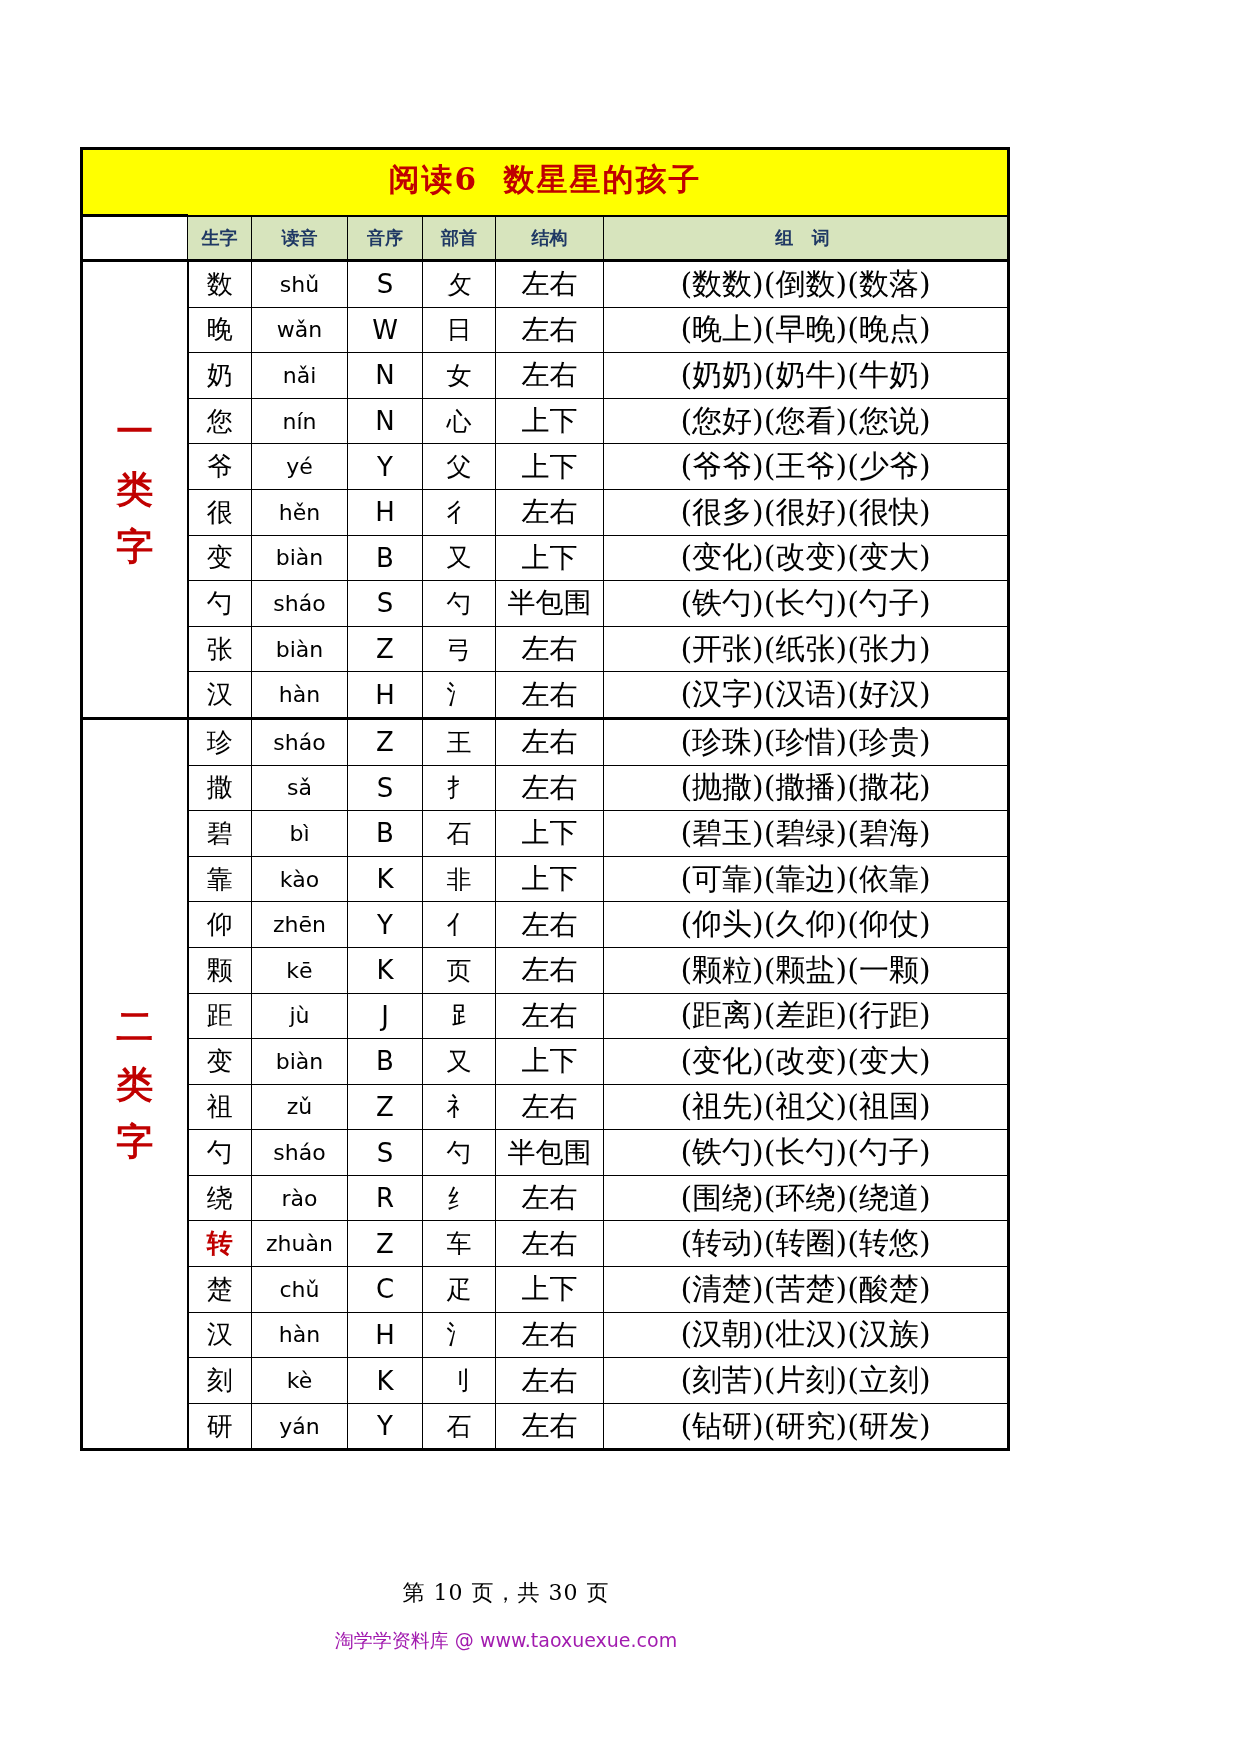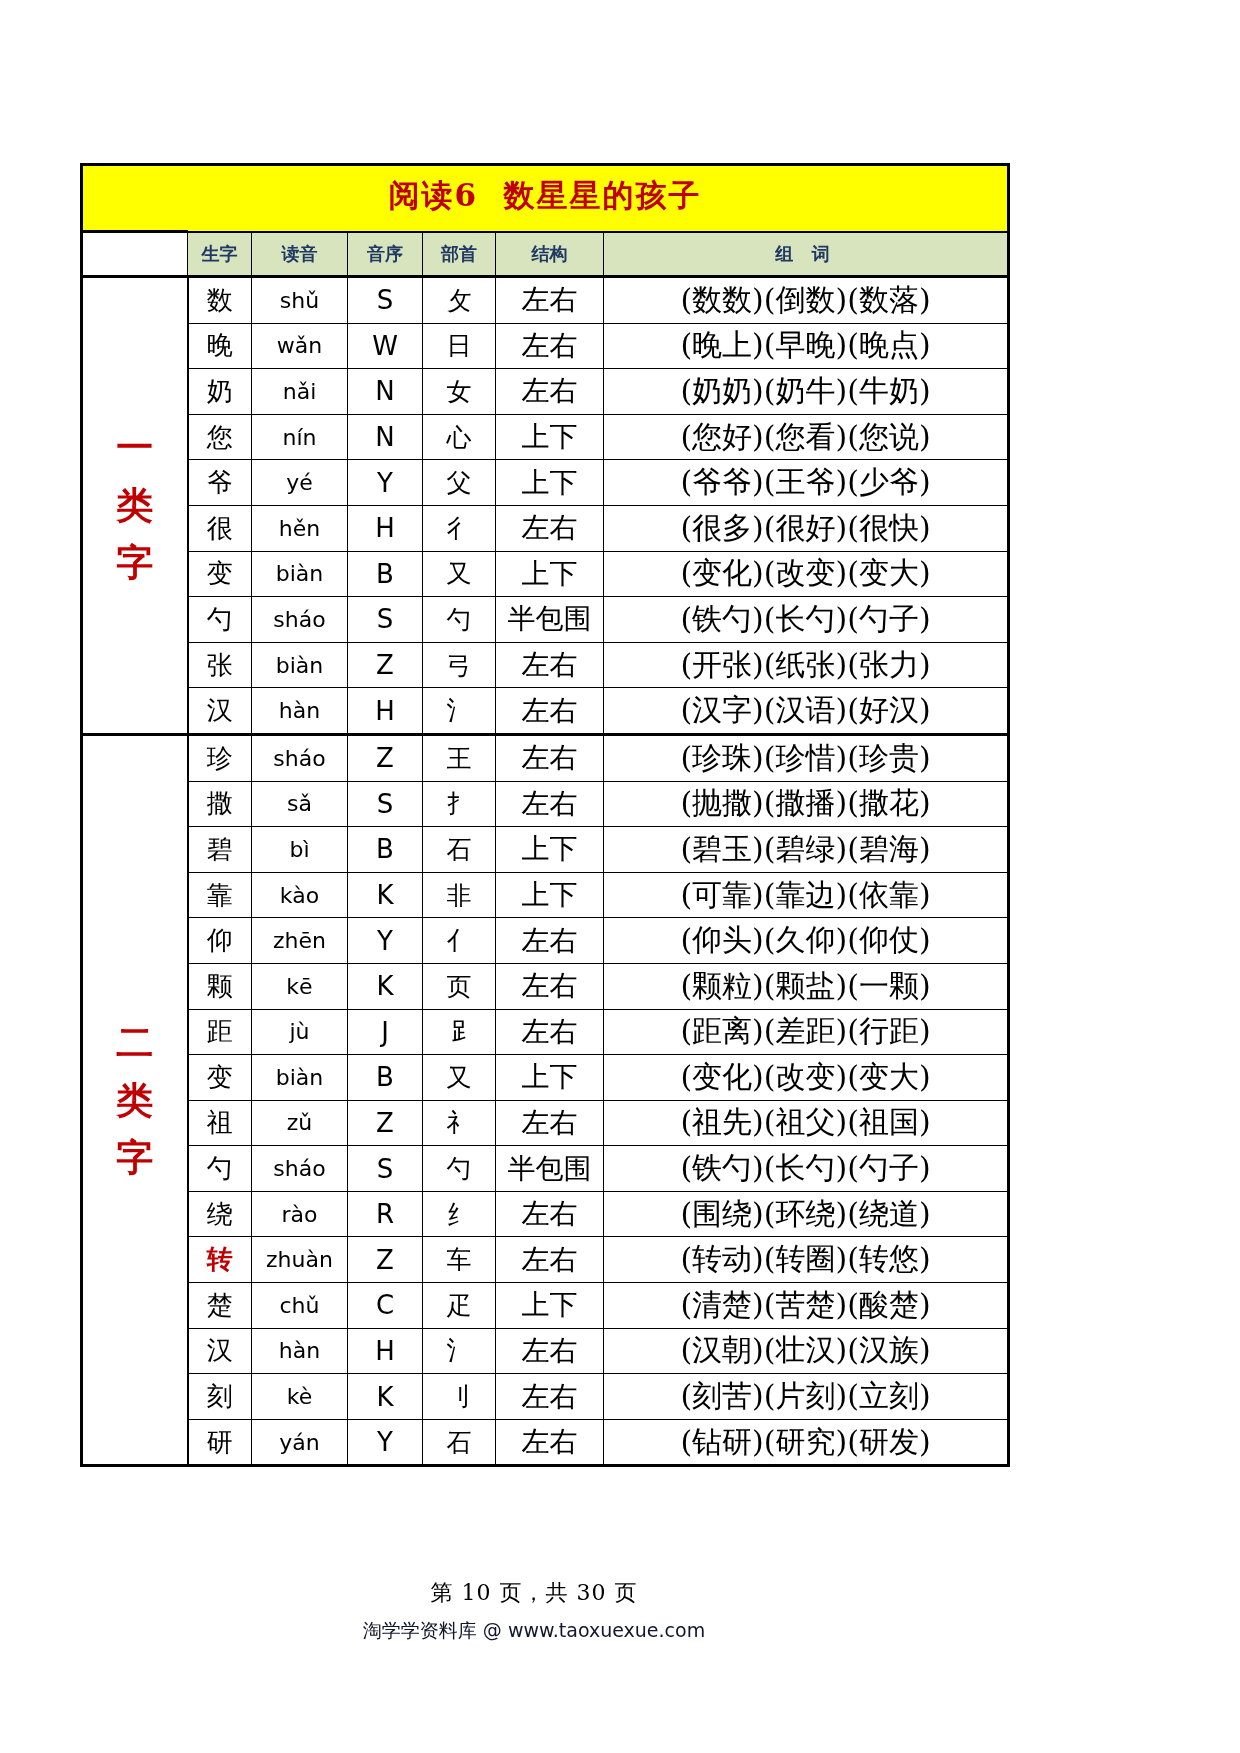--- a/index.html
+++ b/index.html
@@ -27,21 +27,20 @@
     left: 80px;
     top: 147px;
     width: 930px;
   }
 
   table.vocab {
     border-collapse: collapse;
     width: 930px;
     table-layout: fixed;
     border: 3px solid #000;
-    margin-top: 16px;
   }
 
   table.vocab td, table.vocab th {
     border: 1px solid #000;
     padding: 0;
     text-align: center;
     vertical-align: middle;
     background: #ffffff;
   }
 
@@ -110,32 +109,31 @@
   .c-words  { font-size: 30px; font-family: "DejaVu Serif","Liberation Serif",serif; white-space: nowrap; }
   .red-char { color: #c00000; font-weight: bold; }
 
   
   .footer {
     position: absolute;
     top: 1578px;
     left: 0;
     width: 1012px;
     text-align: center;
-    padding-left: 28px;
   }
   .page-num {
     font-size: 22px;
     color: #000000;
     font-family: "DejaVu Serif", "Liberation Serif", serif;
     letter-spacing: 1px;
   }
   .watermark {
-    margin-top: 10px;
+    margin-top: 20px;
     font-size: 19px;
-    color: #0f172a;
+    color: #a21caf;
     font-family: "DejaVu Sans", "Liberation Sans", sans-serif;
   }
 </style>
 </head>
 <body>
 
 <div class="page">
 
   <div class="sheet">
     <table class="vocab">

